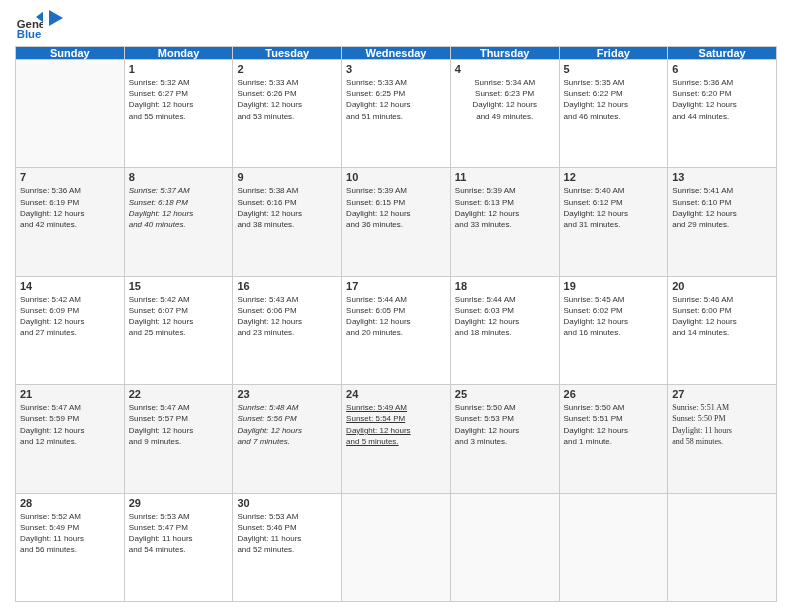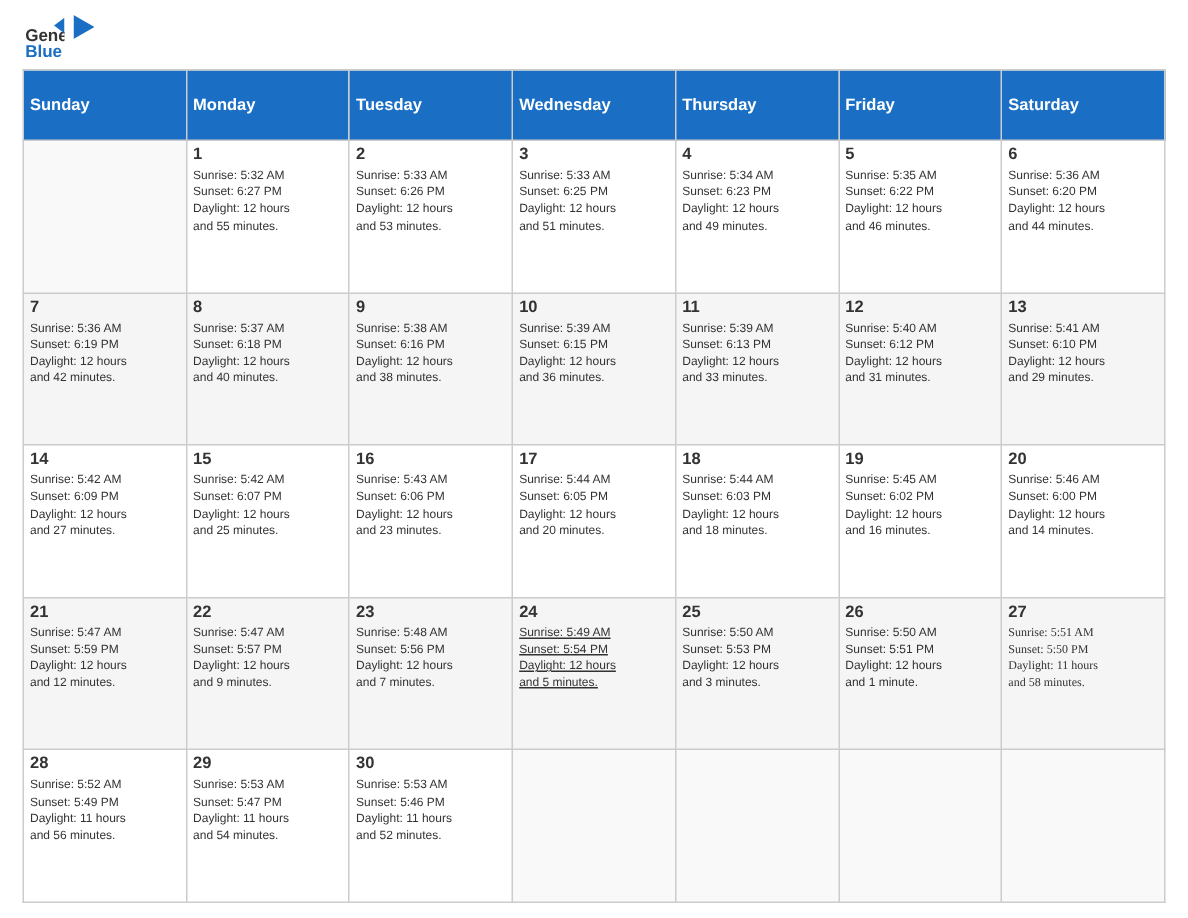--- a/index.html
+++ b/index.html
@@ -63,22 +63,22 @@
       width: 100%;
       border-collapse: collapse;
       flex: 1;
       table-layout: fixed;
     }
     .calendar-table th {
       background: #1a6fc4;
       color: #fff;
       font-size: 11px;
       font-weight: bold;
-      padding: 17px 4px;
-      text-align: left;
+      padding: 0 4px;
+      text-align: center;
       border: 1px solid #ccc;
     }
     .calendar-table td {
       border: 1px solid #ccc;
       vertical-align: top;
       padding: 3px 4px;
       font-size: 8.5px;
       color: #333;
       height: 85px;
     }
@@ -156,21 +156,21 @@
           </td>
           <td>
             <span class="day-num">3</span>
             <div class="day-detail" style="white-space: pre-line;">Sunrise: 5:33 AM
 Sunset: 6:25 PM
 Daylight: 12 hours
 and 51 minutes.</div>
           </td>
           <td>
             <span class="day-num">4</span>
-            <div class="day-detail" style="white-space: pre-line;">Sunrise: 5:34 AM
+            <div class="day-detail" style="white-space: pre-line; text-align: center;">Sunrise: 5:34 AM
 Sunset: 6:23 PM
 Daylight: 12 hours
 and 49 minutes.</div>
           </td>
           <td>
             <span class="day-num">5</span>
             <div class="day-detail" style="white-space: pre-line;">Sunrise: 5:35 AM
 Sunset: 6:22 PM
 Daylight: 12 hours
 and 46 minutes.</div>
@@ -186,21 +186,21 @@
         <tr class="row-shaded">
           <td>
             <span class="day-num">7</span>
             <div class="day-detail" style="white-space: pre-line;">Sunrise: 5:36 AM
 Sunset: 6:19 PM
 Daylight: 12 hours
 and 42 minutes.</div>
           </td>
           <td>
             <span class="day-num">8</span>
-            <div class="day-detail" style="white-space: pre-line;">Sunrise: 5:37 AM
+            <div class="day-detail" style="white-space: pre-line; font-style: italic;">Sunrise: 5:37 AM
 Sunset: 6:18 PM
 Daylight: 12 hours
 and 40 minutes.</div>
           </td>
           <td>
             <span class="day-num">9</span>
             <div class="day-detail" style="white-space: pre-line;">Sunrise: 5:38 AM
 Sunset: 6:16 PM
 Daylight: 12 hours
 and 38 minutes.</div>
@@ -295,21 +295,21 @@
           </td>
           <td>
             <span class="day-num">22</span>
             <div class="day-detail" style="white-space: pre-line;">Sunrise: 5:47 AM
 Sunset: 5:57 PM
 Daylight: 12 hours
 and 9 minutes.</div>
           </td>
           <td>
             <span class="day-num">23</span>
-            <div class="day-detail" style="white-space: pre-line;">Sunrise: 5:48 AM
+            <div class="day-detail" style="white-space: pre-line; font-style: italic;">Sunrise: 5:48 AM
 Sunset: 5:56 PM
 Daylight: 12 hours
 and 7 minutes.</div>
           </td>
           <td>
             <span class="day-num">24</span>
             <div class="day-detail" style="white-space: pre-line; text-decoration: underline;">Sunrise: 5:49 AM
 Sunset: 5:54 PM
 Daylight: 12 hours
 and 5 minutes.</div>

